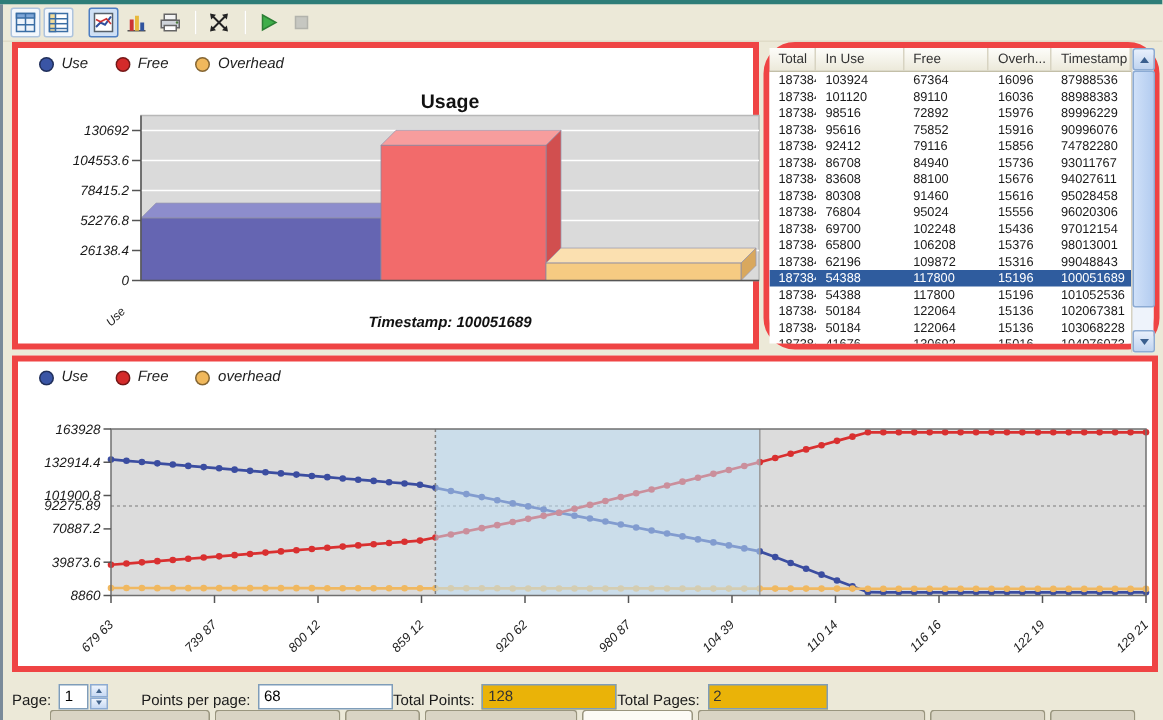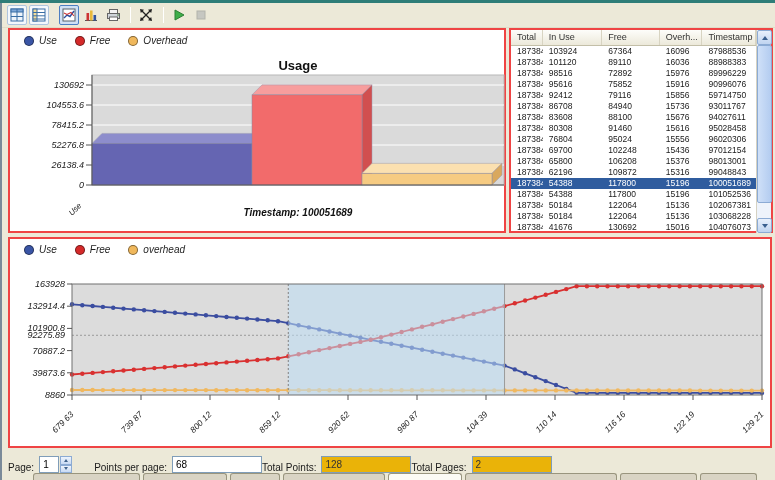--- a/index.html
+++ b/index.html
@@ -14,23 +14,23 @@
   #toolbar { position:absolute; left:2px; top:3px; width:773px; height:25px; background:#ece9d8;
              display:flex; align-items:center; padding-left:5px; border-bottom:1px solid #e0dcc8; }
   .tb { width:20px; height:20px; display:flex; align-items:center; justify-content:center;
         border:1px solid transparent; border-radius:2px; margin-right:2px; }
   .tb.lite { border-color:#aec4de; background:#f3f7fc; }
   .tb.pressed { border-color:#4d7ec2; background:#cfe0f5; }
   .tb.disabled { opacity:.45; }
   .tsep { width:1px; height:16px; background:#c9c4ab; border-right:1px solid #ffffff; margin:0 5px; }
 
   
-  .panel { position:absolute; background:#ffffff; border:2px solid #ef4444; }
+  .panel { position:absolute; background:#ffffff; border:4px solid #ef4444; }
   #bar-panel   { left:8px;  top:28px;  width:498px; height:205px; }
-  #table-panel { left:509px; top:28px; width:264px; height:205px; }
+  #table-panel { left:509px; top:28px; width:264px; height:205px;border-radius:21px; }
   #line-panel  { left:8px;  top:237px; width:764px; height:211px; }
 
   .legend { position:absolute; left:14px; top:5px; display:flex; align-items:center; gap:18px;
             font-size:10px; font-style:italic; color:#1d1d1d; z-index:3; }
   .legend .item { display:flex; align-items:center; gap:5px; }
   .dot { width:10px; height:10px; border-radius:50%; border:1px solid rgba(0,0,0,.45); display:inline-block; }
 
   svg.chart { position:absolute; left:0; top:0; }
 
   
@@ -240,21 +240,21 @@
           <div class="td c1">95616</div>
           <div class="td c2">75852</div>
           <div class="td c3">15916</div>
           <div class="td c4">90996076</div>
         </div>
         <div class="tr">
           <div class="td c0">187384</div>
           <div class="td c1">92412</div>
           <div class="td c2">79116</div>
           <div class="td c3">15856</div>
-          <div class="td c4">59714750</div>
+          <div class="td c4">74782280</div>
         </div>
         <div class="tr">
           <div class="td c0">187384</div>
           <div class="td c1">86708</div>
           <div class="td c2">84940</div>
           <div class="td c3">15736</div>
           <div class="td c4">93011767</div>
         </div>
         <div class="tr">
           <div class="td c0">187384</div>

